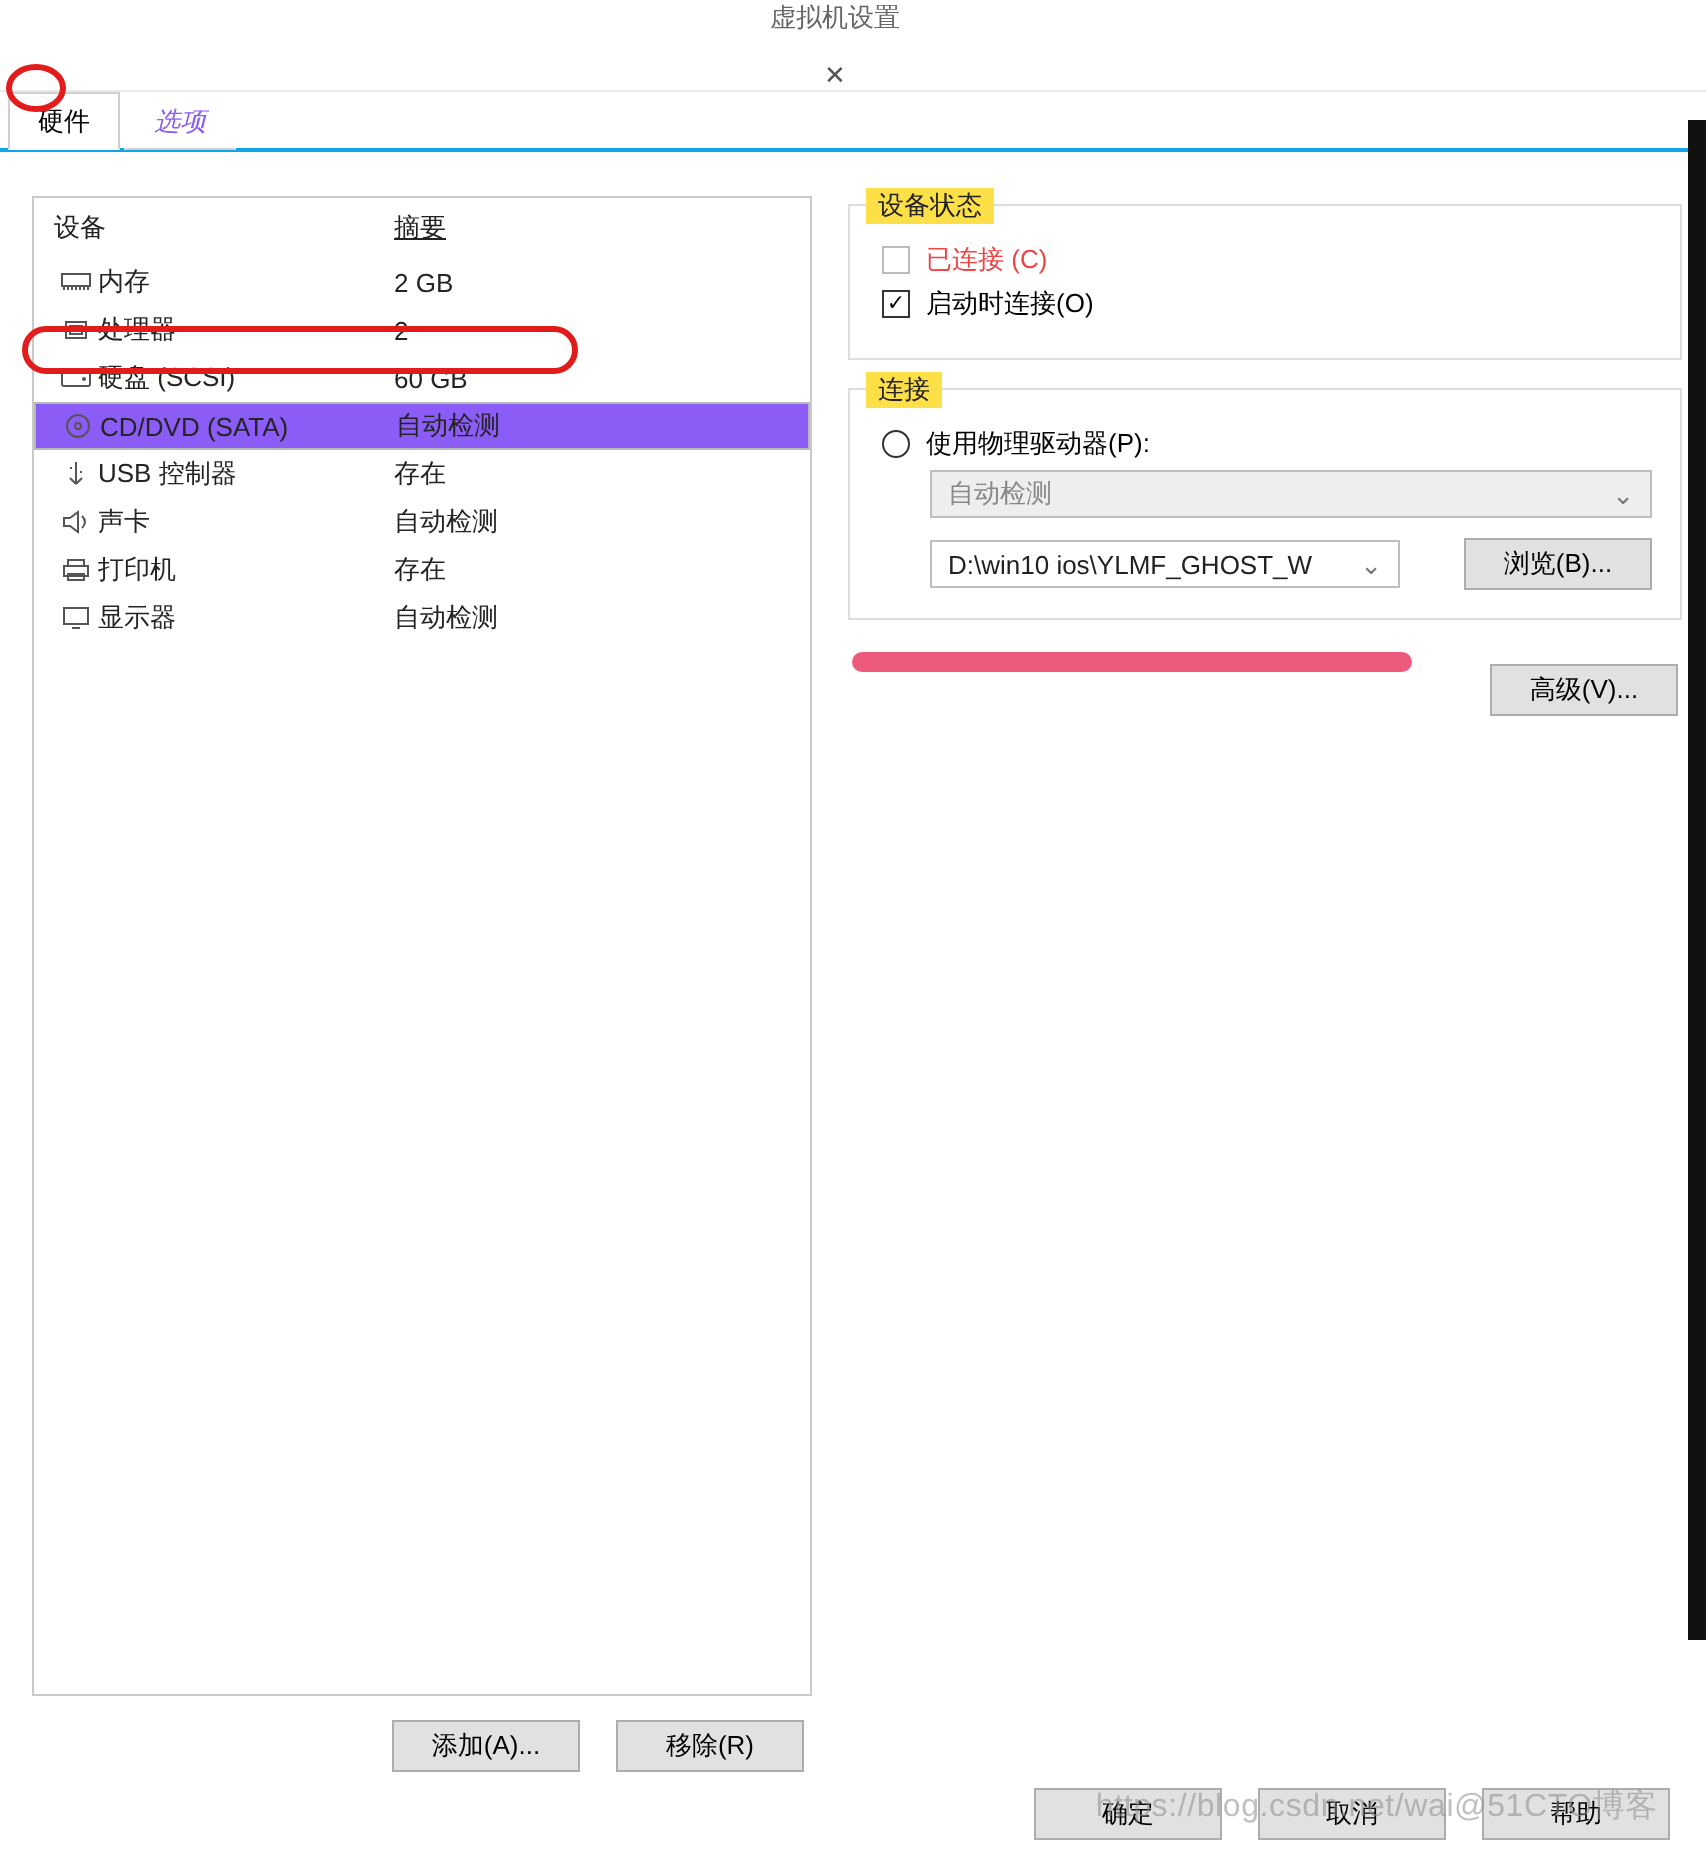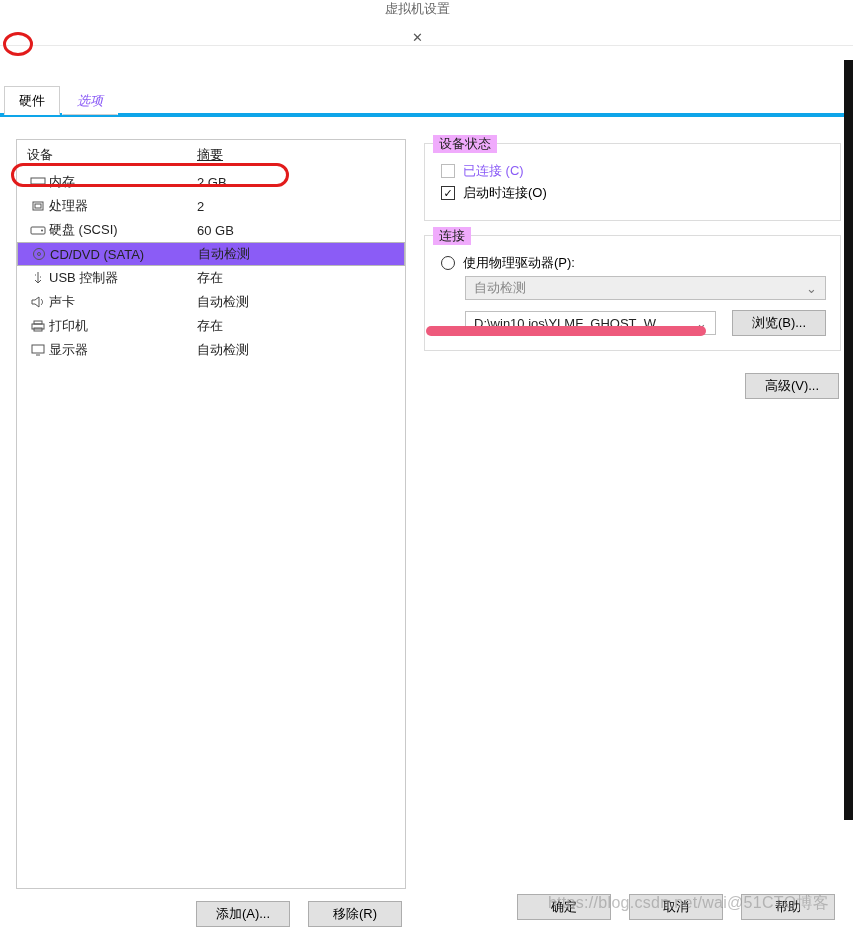--- a/index.html
+++ b/index.html
@@ -1,56 +1,56 @@
 <!DOCTYPE html>
 <html><head>
 <meta charset="utf-8">
 <style>
 * { box-sizing: border-box; font-family: "Microsoft YaHei", "Segoe UI", Tahoma, sans-serif; font-size: 13px; }
 body { margin: 0; background: #fff; width: 853px; height: 928px; overflow: hidden; position: relative; }
 .titlebar { display: flex; align-items: center; justify-content: space-between; height: 46px; padding: 0 24px 0 6px; color: #666; border-bottom: 1px solid #e9e9e9; flex-direction: column; }
 .titlebar .close { width: 40px; text-align: center; color: #555; }
-.tabrow { height: 30px; display: flex; align-items: center; padding-left: 4px; border-bottom: 4px solid #0ea5e9; background: #fff; margin-top: 41px; }
+.tabrow { height: 30px; display: flex; align-items: flex-start; padding-left: 4px; border-bottom: 2px solid #0ea5e9; background: #fff; }
 .tab { padding: 5px 14px 4px; border: 1px solid #cfcfcf; border-bottom: 1px solid #fff; background: #fff; margin-bottom: -1px; margin-right: 2px; position: relative; }
 .tab.inactive { border: 1px solid transparent; border-bottom: 1px solid #cfcfcf; color: #8b5cf6; font-style: italic; }
 .main { display: flex; padding: 10px 12px 70px 16px; height: calc(100% - 60px); margin-top: 12px; }
 .left { width: 390px; display: flex; flex-direction: column; }
 .listbox { flex: 1; border: 1px solid #c9c9c9; background: #fff; overflow: hidden; }
 .listhdr { display: flex; padding: 6px 10px; color: #222; }
 .col-dev { width: 170px; }
 .col-sum { flex: 1; text-decoration: underline; }
 .row { display: flex; align-items: center; padding: 3px 10px; height: 24px; color: #242424; }
 .row.selected { background: #8b5cf6; border: 1px solid #b9b9b9; }
 .ic { width: 22px; display: inline-flex; align-items: center; justify-content: center; color: #555; }
 .ic svg { width: 16px; height: 14px; }
 .dev { width: 148px; }
 .sum { flex: 1; }
 .leftbtns { display: flex; justify-content: flex-end; gap: 18px; padding: 12px 4px 0 0; }
 .btn { min-width: 94px; height: 26px; border: 1px solid #adadad; background: #e1e1e1; text-align: center; line-height: 24px; cursor: default; }
 .right { flex: 1; padding: 4px 0 0 18px; position: relative; }
 .group { border: 1px solid #dcdcdc; margin-bottom: 14px; padding: 14px 14px 14px 14px; position: relative; }
-.group .legend { position: absolute; top: -9px; left: 8px; background: #f0abfc; padding: 0 6px; color: #222; }
+.group .legend { position: absolute; top: -9px; left: 8px; background: #fde047; padding: 0 6px; color: #222; }
 .chk, .rad { display: flex; align-items: center; gap: 8px; margin: 4px 2px; }
 .chkbox { width: 14px; height: 14px; border: 1px solid #333; display: inline-flex; align-items: center; justify-content: center; font-size: 11px; line-height: 1; }
 .chkbox.disabled { border-color: #bcbcbc; color: #bcbcbc; }
 .radbox { width: 14px; height: 14px; border: 1px solid #333; border-radius: 50%; display: inline-block; position: relative; }
 .radbox.checked::after { content: ""; position: absolute; width: 6px; height: 6px; background: #333; border-radius: 50%; top: 3px; left: 3px; }
 .selbox { display: flex; align-items: center; justify-content: space-between; border: 1px solid #bfbfbf; background: #eee; color: #888; height: 24px; padding: 0 8px; font-size: 12px; }
 .selbox.enabled { background: #fff; color: #222; }
 .chev { color: #777; }
-.isoRow { display: flex; align-items: center; gap: 16px; margin-left: 26px; margin-top: 6px; }
+.isoRow { display: flex; align-items: center; gap: 32px; margin-left: 26px; margin-top: 6px; }
 .isoRow .selbox { flex: 1; }
 .advrow { display: flex; justify-content: flex-end; padding: 8px 2px 0 0; }
 .mark-red { position: absolute; top: 326px; left: 426px; width: 280px; height: 10px; background: #ee5a7c; border-radius: 6px; pointer-events: none; }
 .mark-tab { position: absolute; top: 32px; left: 3px; width: 30px; height: 24px; border: 3px solid #e21b1b; border-radius: 50%; pointer-events: none; }
 .mark-row { position: absolute; top: 163px; left: 11px; width: 278px; height: 24px; border: 3px solid #e21b1b; border-radius: 14px; pointer-events: none; }
 .footer { position: absolute; bottom: 8px; right: 18px; display: flex; gap: 18px; }
 .watermark { position: absolute; bottom: 14px; right: 24px; color: rgba(140,140,140,0.55); font-size: 16px; pointer-events: none; letter-spacing: .3px; }
 .side-dark { position: absolute; top: 60px; right: 0; width: 9px; height: 760px; background: #111; }
-.txt-disabled { color: #8b5cf6; }
+.txt-disabled { color: #ef4444; }
 </style>
 </head>
 <body>
 
 <div class="titlebar">
   <span>虚拟机设置</span>
   <span class="close">✕</span>
 </div>
 
 <div class="tabrow">

